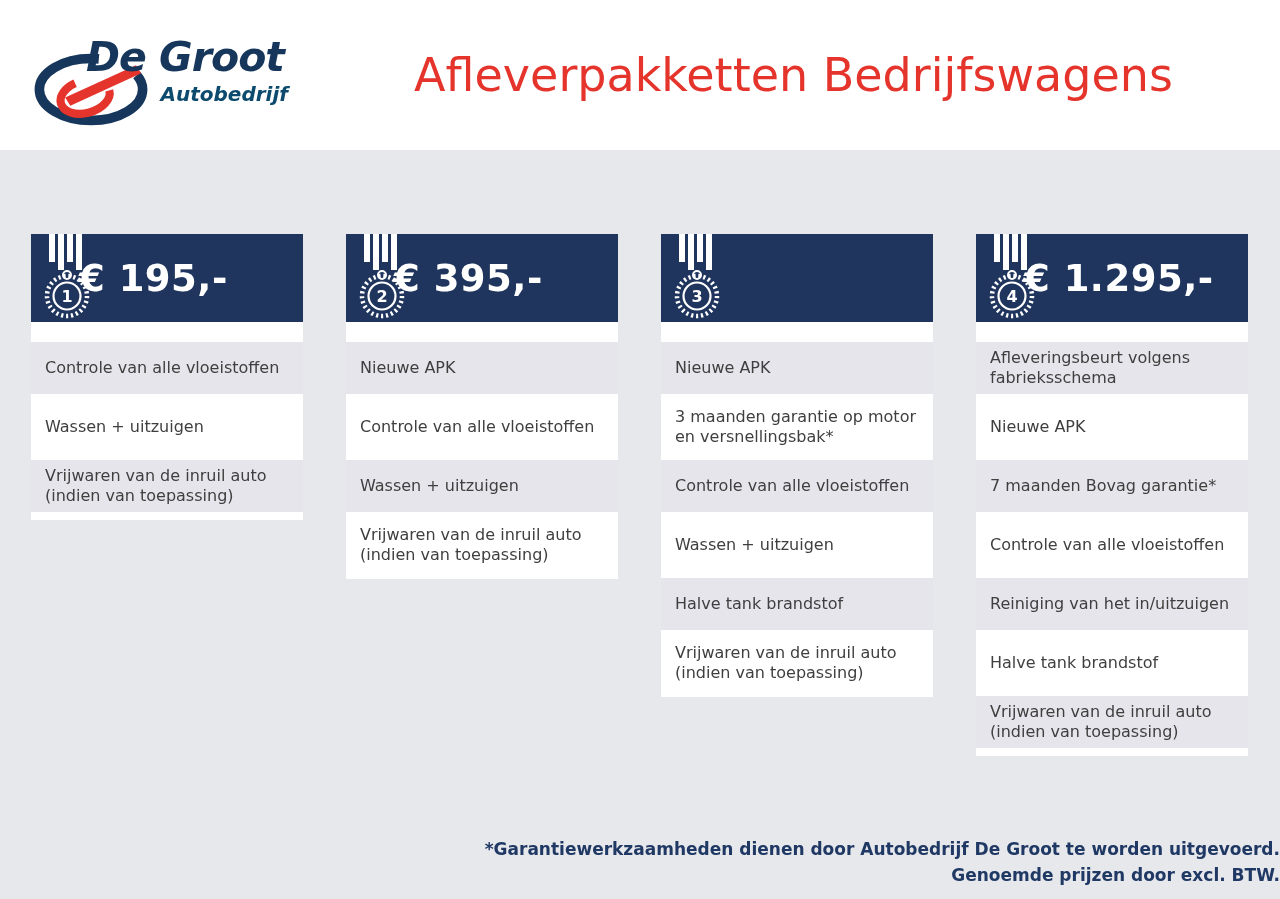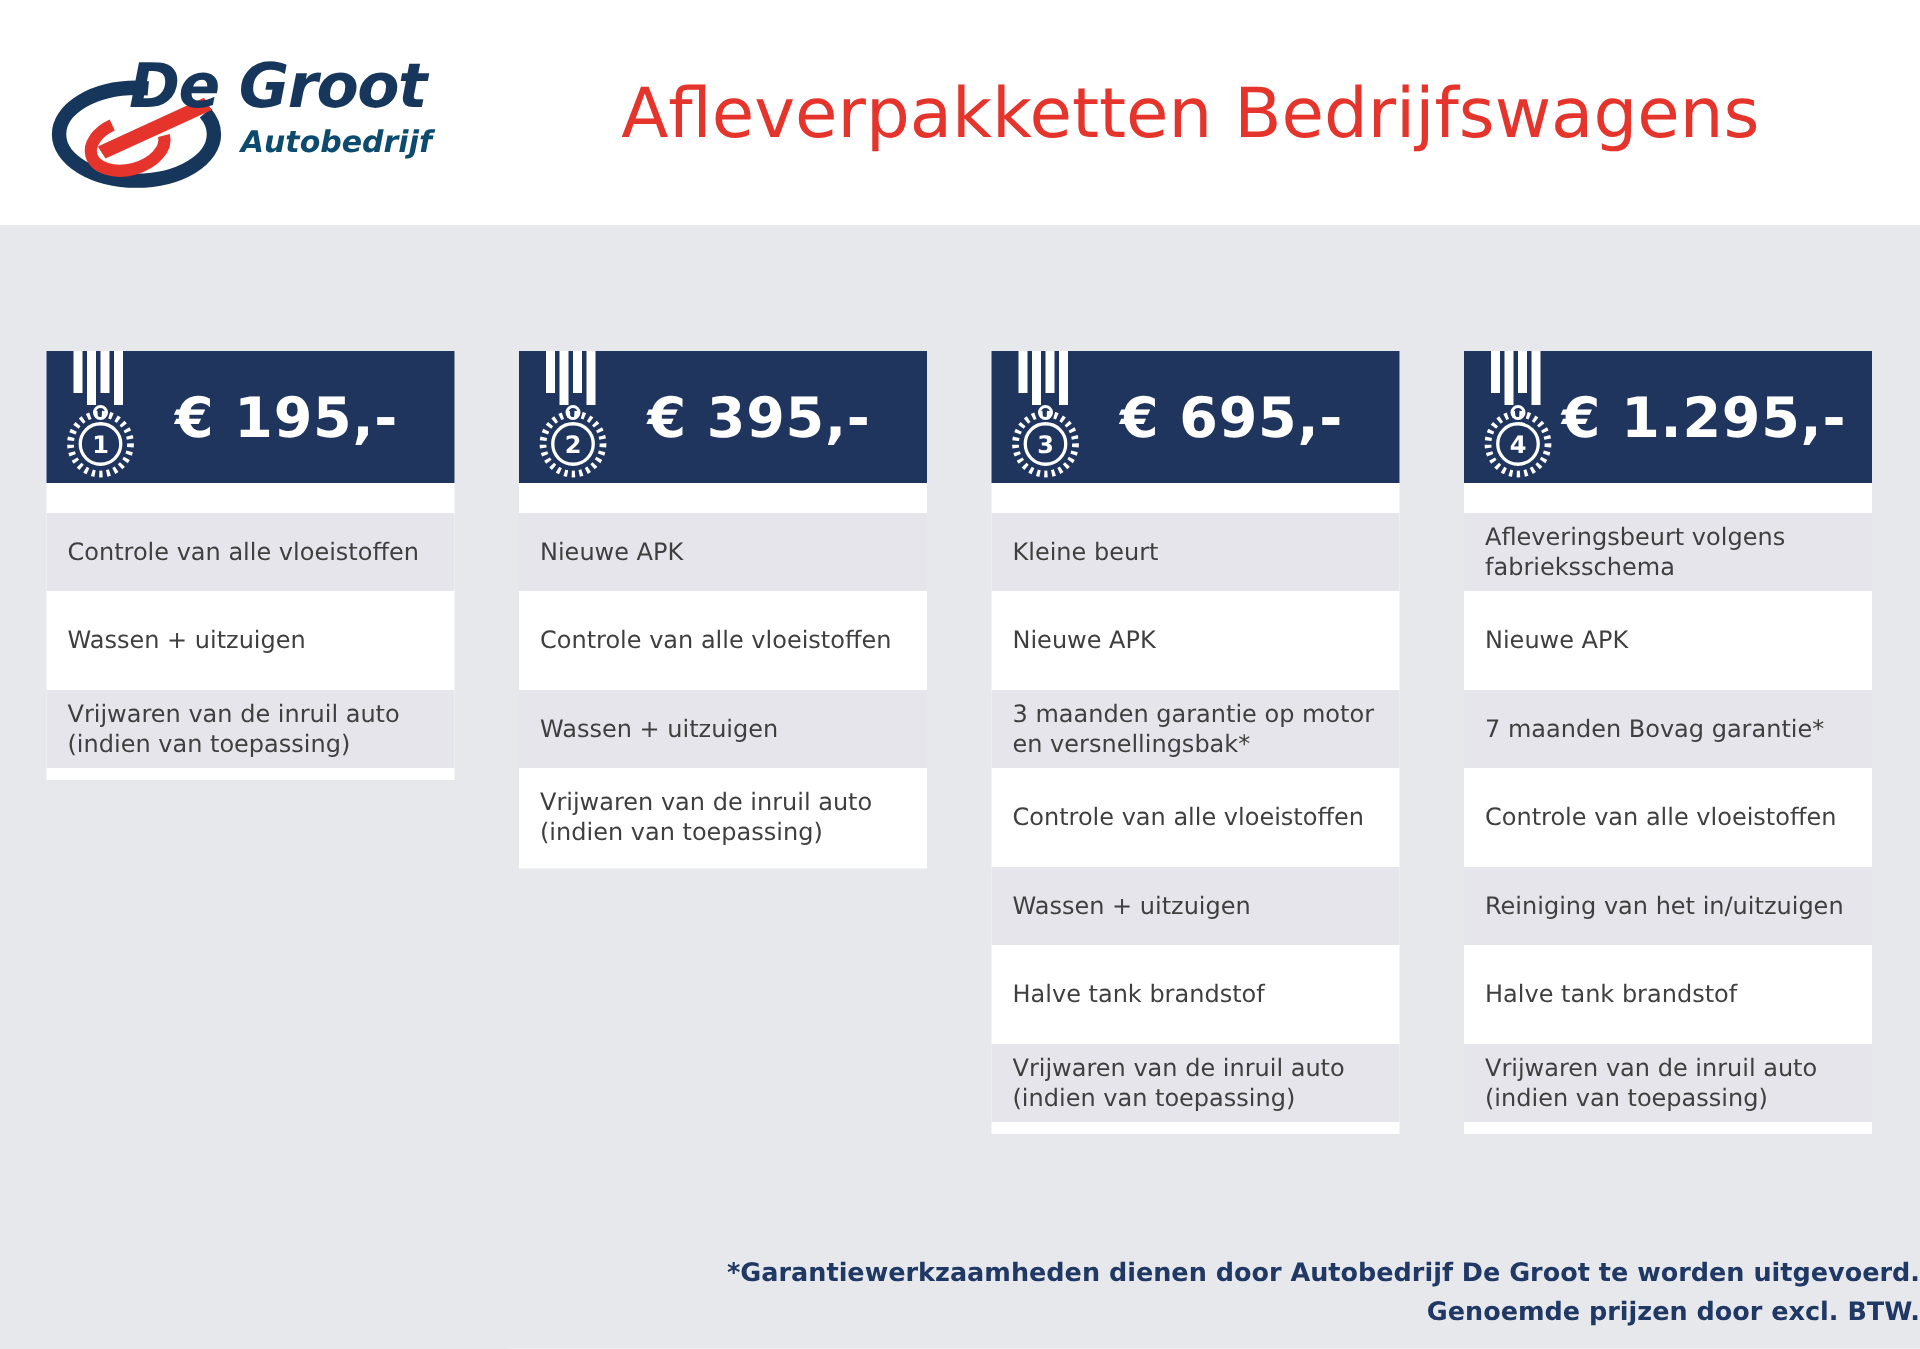--- a/index.html
+++ b/index.html
@@ -63,21 +63,21 @@
     position: relative;
     height: 88px;
     background: #1f355e;
     display: flex;
     align-items: center;
   }
   .medal { position: absolute; left: 10px; top: 0; }
   .price {
     flex: 1;
     padding-left: 48px;
-    text-align: center;
+    text-align: left;
     color: #ffffff;
     font-size: 37px;
     font-weight: bold;
     letter-spacing: 0.5px;
     white-space: nowrap;
   }
   .features {
     list-style: none;
     padding: 20px 0 8px 0;
   }
@@ -173,24 +173,22 @@
         <svg class="medal" width="56" height="88" viewBox="0 0 56 88" xmlns="http://www.w3.org/2000/svg">
           <rect x="8" y="0" width="6" height="28" fill="#fff"></rect>
           <rect x="17" y="0" width="6" height="36" fill="#fff"></rect>
           <rect x="26" y="0" width="6" height="28" fill="#fff"></rect>
           <rect x="35" y="0" width="6" height="36" fill="#fff"></rect>
           <circle cx="26" cy="41" r="4" fill="none" stroke="#fff" stroke-width="2"></circle>
           <circle cx="26" cy="62" r="20" fill="none" stroke="#fff" stroke-width="4.5" stroke-dasharray="2.2 2.8"></circle>
           <circle cx="26" cy="62" r="13.5" fill="none" stroke="#fff" stroke-width="2.2"></circle>
           <text x="26" y="68" text-anchor="middle" font-size="16" font-weight="bold" fill="#fff">3</text>
         </svg>
-        <div class="price">€ 695,-</div>
-      </div>
-      <ul class="features">
-        <li class="feature">Kleine beurt</li>
+      </div>
+      <ul class="features">
         <li class="feature">Nieuwe APK</li>
         <li class="feature">3 maanden garantie op motor en versnellingsbak*</li>
         <li class="feature">Controle van alle vloeistoffen</li>
         <li class="feature">Wassen + uitzuigen</li>
         <li class="feature">Halve tank brandstof</li>
         <li class="feature">Vrijwaren van de inruil auto (indien van toepassing)</li>
       </ul>
     </section>
 
     <section class="card">

